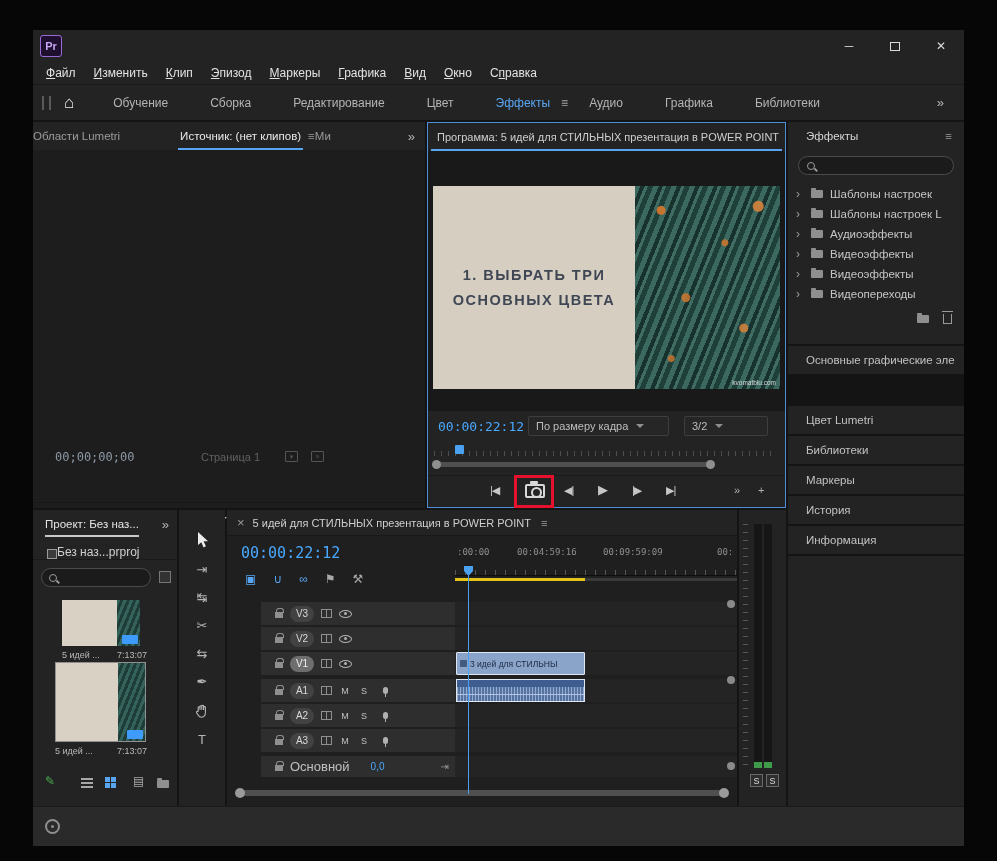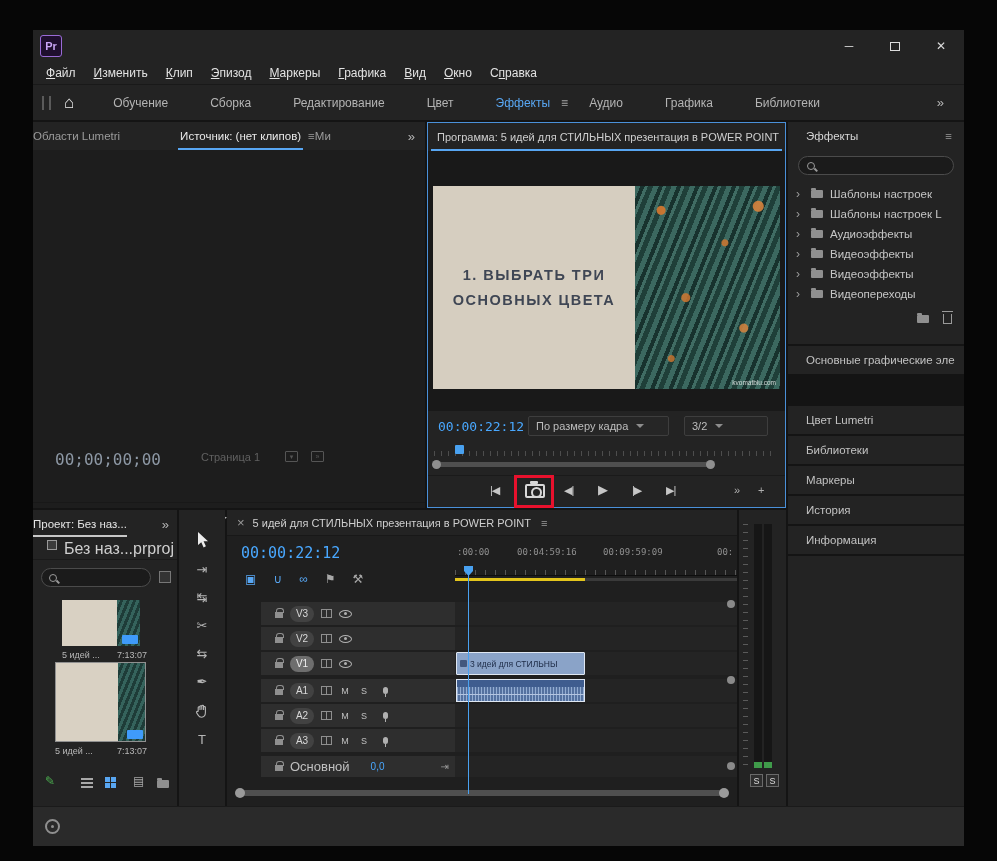--- a/index.html
+++ b/index.html
@@ -37,21 +37,21 @@
   
   .panel{position:absolute;background:#232323}
   .mon-header{height:28px;display:flex;align-items:center;font-size:11.5px;background:#232323;position:relative}
 
   
   #source-panel{left:0;top:92px;width:392px;height:386px}
   .src-tab{color:#9b9b9b;white-space:nowrap;position:relative}
   .src-tab.active{color:#e9e9e9}
   .src-tab.active::after{content:'';position:absolute;left:-2px;right:-2px;bottom:-8px;height:2px;background:#58a6f2}
   #source-content{position:absolute;left:0;top:28px;right:0;bottom:0;background:#1d1d1d}
-  .src-timecode{position:absolute;left:22px;top:300px;font-size:16px;color:#8d98a5}
+  .src-timecode{position:absolute;left:22px;top:300px;font-size:12px;color:#8d98a5}
   .src-page{position:absolute;left:168px;top:301px;font-size:11px;color:#606060}
   .pg-ic{position:absolute;top:301px;width:13px;height:11px;border:1px solid #555;border-radius:1px;color:#555;font-size:7px;text-align:center;line-height:10px}
   .transport-row{position:absolute;left:0;right:0;top:352px;height:34px;border-top:1px solid #181818}
   .tbtn{position:absolute;top:8px;font-size:11px;color:#c6c6c6;letter-spacing:-1px;white-space:nowrap}
   .tbtn.play{font-size:13px;top:6px}
   .tbtn.dim{color:#b0b0b0}
 
   
   #program-panel{left:394px;top:92px;width:359px;height:386px;border:1px solid #4a90d9}
   #program-panel .mon-header::after{content:'';position:absolute;left:3px;right:3px;bottom:0;height:2px;background:#58a6f2}
@@ -105,23 +105,23 @@
   .icon-folder{width:12px;height:8px;background:#8f8f8f;position:relative;border-radius:1px;flex:none}
   .icon-folder::before{content:'';position:absolute;left:0;top:-2px;width:5px;height:2px;background:#8f8f8f;border-radius:1px 1px 0 0}
   .fx-bottom{position:absolute;right:12px;top:192px;display:flex;gap:14px;align-items:center}
   .icon-trash{width:9px;height:10px;border:1px solid #9a9a9a;border-top:none;position:relative}
   .icon-trash::before{content:'';position:absolute;left:-2px;top:-3px;width:11px;height:1px;background:#9a9a9a}
   .rc-header{position:absolute;left:0;width:176px;height:28px;background:#232323;display:flex;align-items:center;padding-left:18px;font-size:11.5px;color:#c2c2c2;white-space:nowrap;overflow:hidden}
   .rc-empty{position:absolute;left:0;top:434px;width:176px;height:250px;background:#232323}
 
   
   #project-panel{left:0;top:480px;width:144px;height:296px;overflow:hidden}
-  .pj-tab{margin-left:0;color:#e4e4e4;position:relative;white-space:nowrap}
+  .pj-tab{margin-left:12px;color:#e4e4e4;position:relative;white-space:nowrap}
   .pj-tab::after{content:'';position:absolute;left:0;right:0;bottom:-7px;height:2px;background:#c8c8c8}
-  .pj-root{position:absolute;left:0;top:30px;width:100%;height:20px;display:flex;align-items:flex-start;gap:7px;padding-left:14px;border-bottom:1px solid #1a1a1a;font-size:16px;color:#cfcfcf}
+  .pj-root{position:absolute;left:0;top:30px;width:100%;height:20px;display:flex;align-items:flex-end;padding-left:14px;border-bottom:1px solid #1a1a1a;font-size:12px;color:#cfcfcf}
   .icon-clipbox{width:10px;height:10px;border:1px solid #9a9a9a;background:#3c3c3c;flex:none}
   .pj-search{position:absolute;left:8px;top:58px;width:110px;height:19px;background:#1b1b1b;border:1px solid #4b4b4b;border-radius:10px;display:flex;align-items:center;padding-left:7px;gap:5px}
   .pj-search-side{position:absolute;left:126px;top:61px;width:12px;height:12px;border:1px solid #777;background:#333}
   .thumb{position:absolute;background:#d9d1c3;overflow:hidden}
   .thumb-photo{position:absolute;right:0;top:0;bottom:0;width:30%;background:repeating-linear-gradient(112deg,#35635c 0 3px,#1e3c38 3px 6px)}
   .thumb-badge{position:absolute;right:2px;bottom:2px;width:16px;height:9px;background:#3f9bfa;border-radius:1px}
   .pj-label{position:absolute;font-size:9px;color:#b8b8b8;white-space:nowrap}
   .pj-icons{position:absolute;top:262px;left:0;width:100%;height:22px}
   .pj-ic{position:absolute;top:2px;font-size:12px;color:#a8a8a8}
   .ic-list{width:12px;height:10px;background:repeating-linear-gradient(180deg,#a8a8a8 0 2px,transparent 2px 4px)}

